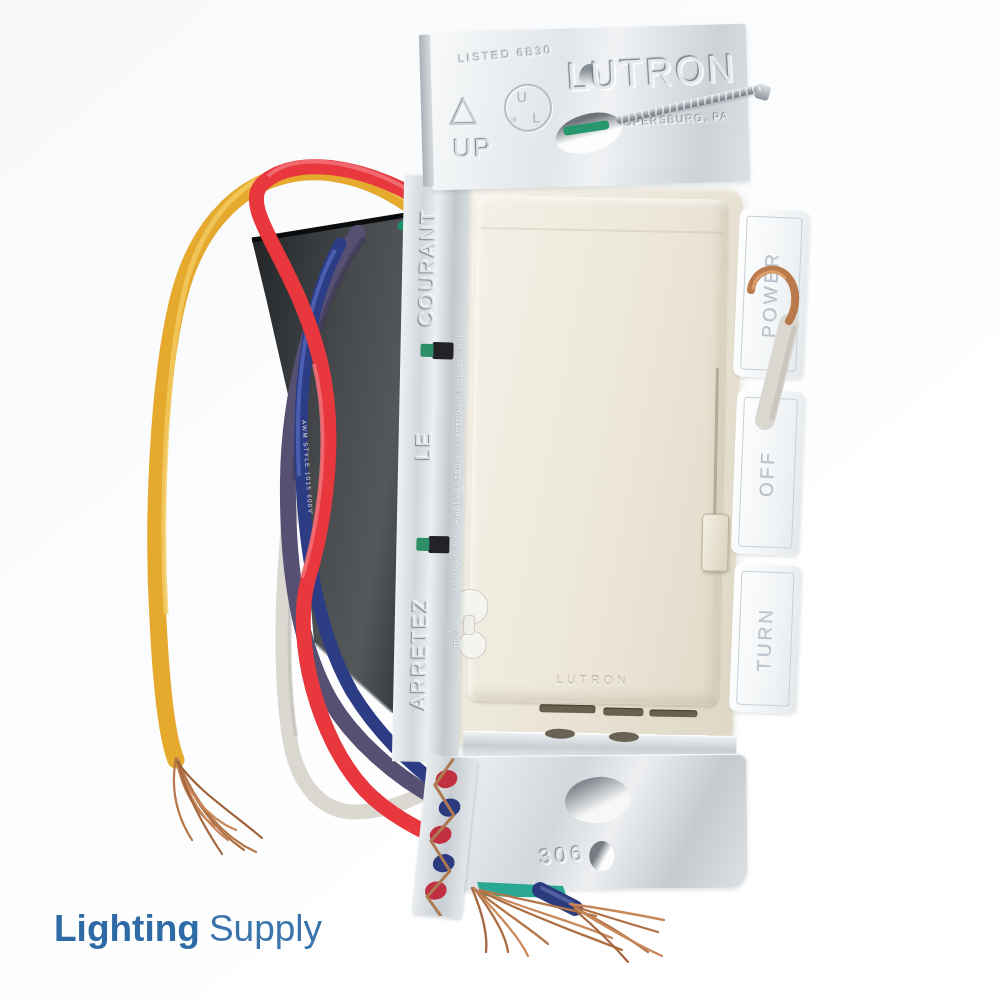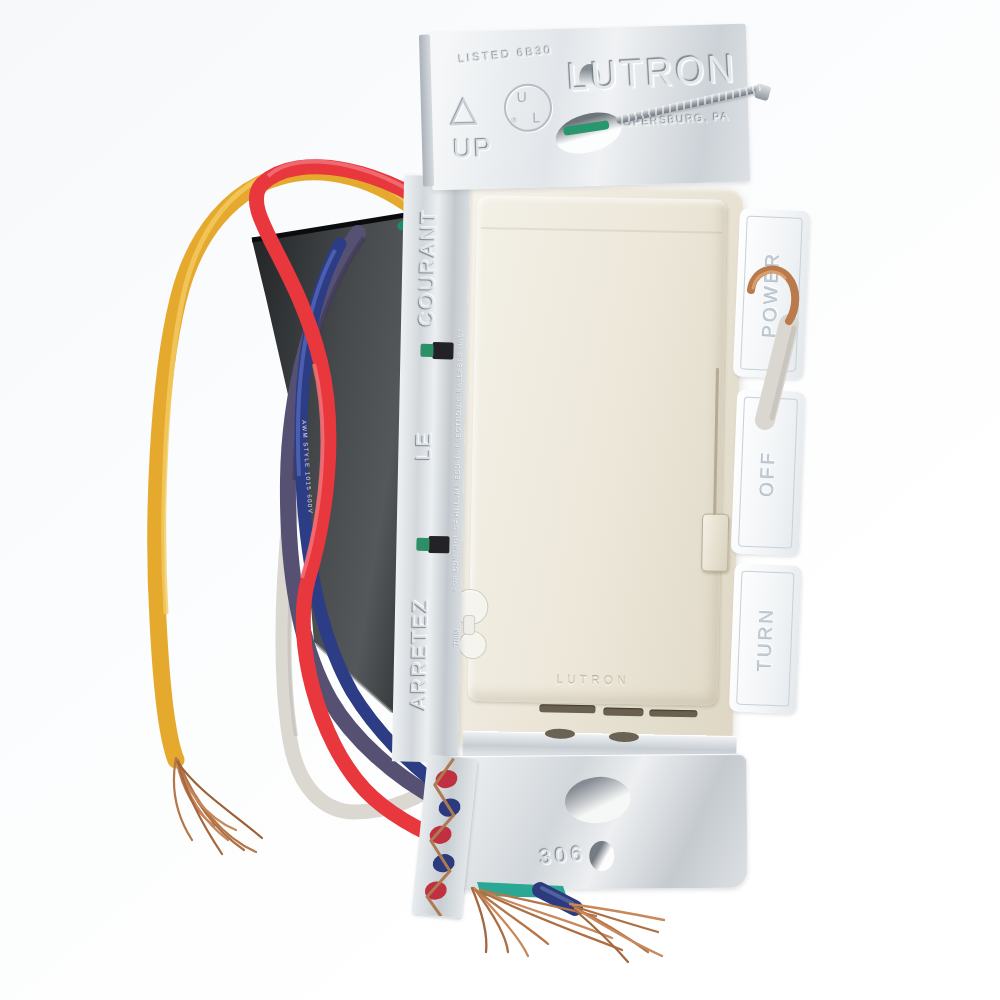--- a/index.html
+++ b/index.html
@@ -311,14 +311,17 @@
       <path d="M176,760 C198,792 232,812 262,838" stroke="#9c6138"></path>
       <path d="M176,758 C170,790 178,818 192,840" stroke="#b5764a"></path>
     </g>
 
     <path d="M 789,324 L 765,420" stroke="#dad7d1" stroke-width="20" stroke-linecap="round"></path>
     <path d="M 794,328 L 772,418" stroke="#b9b6b0" stroke-width="5" stroke-linecap="round" opacity="0.5"></path>
     <path d="M 751,290 C 753,271 775,262 788,277 C 798,289 797,308 789,321" stroke="#bb7a4c" stroke-width="8" fill="none" stroke-linecap="round"></path>
     <path d="M 753,288 C 756,273 774,266 785,278" stroke="#e2a878" stroke-width="3" fill="none" stroke-linecap="round" opacity="0.8"></path>
   </svg>
 
+  <div class="abs logo z8">
+    <b>Lighting</b><span>Supply</span>
+  </div>
 
 </div>
 
 </body></html>

